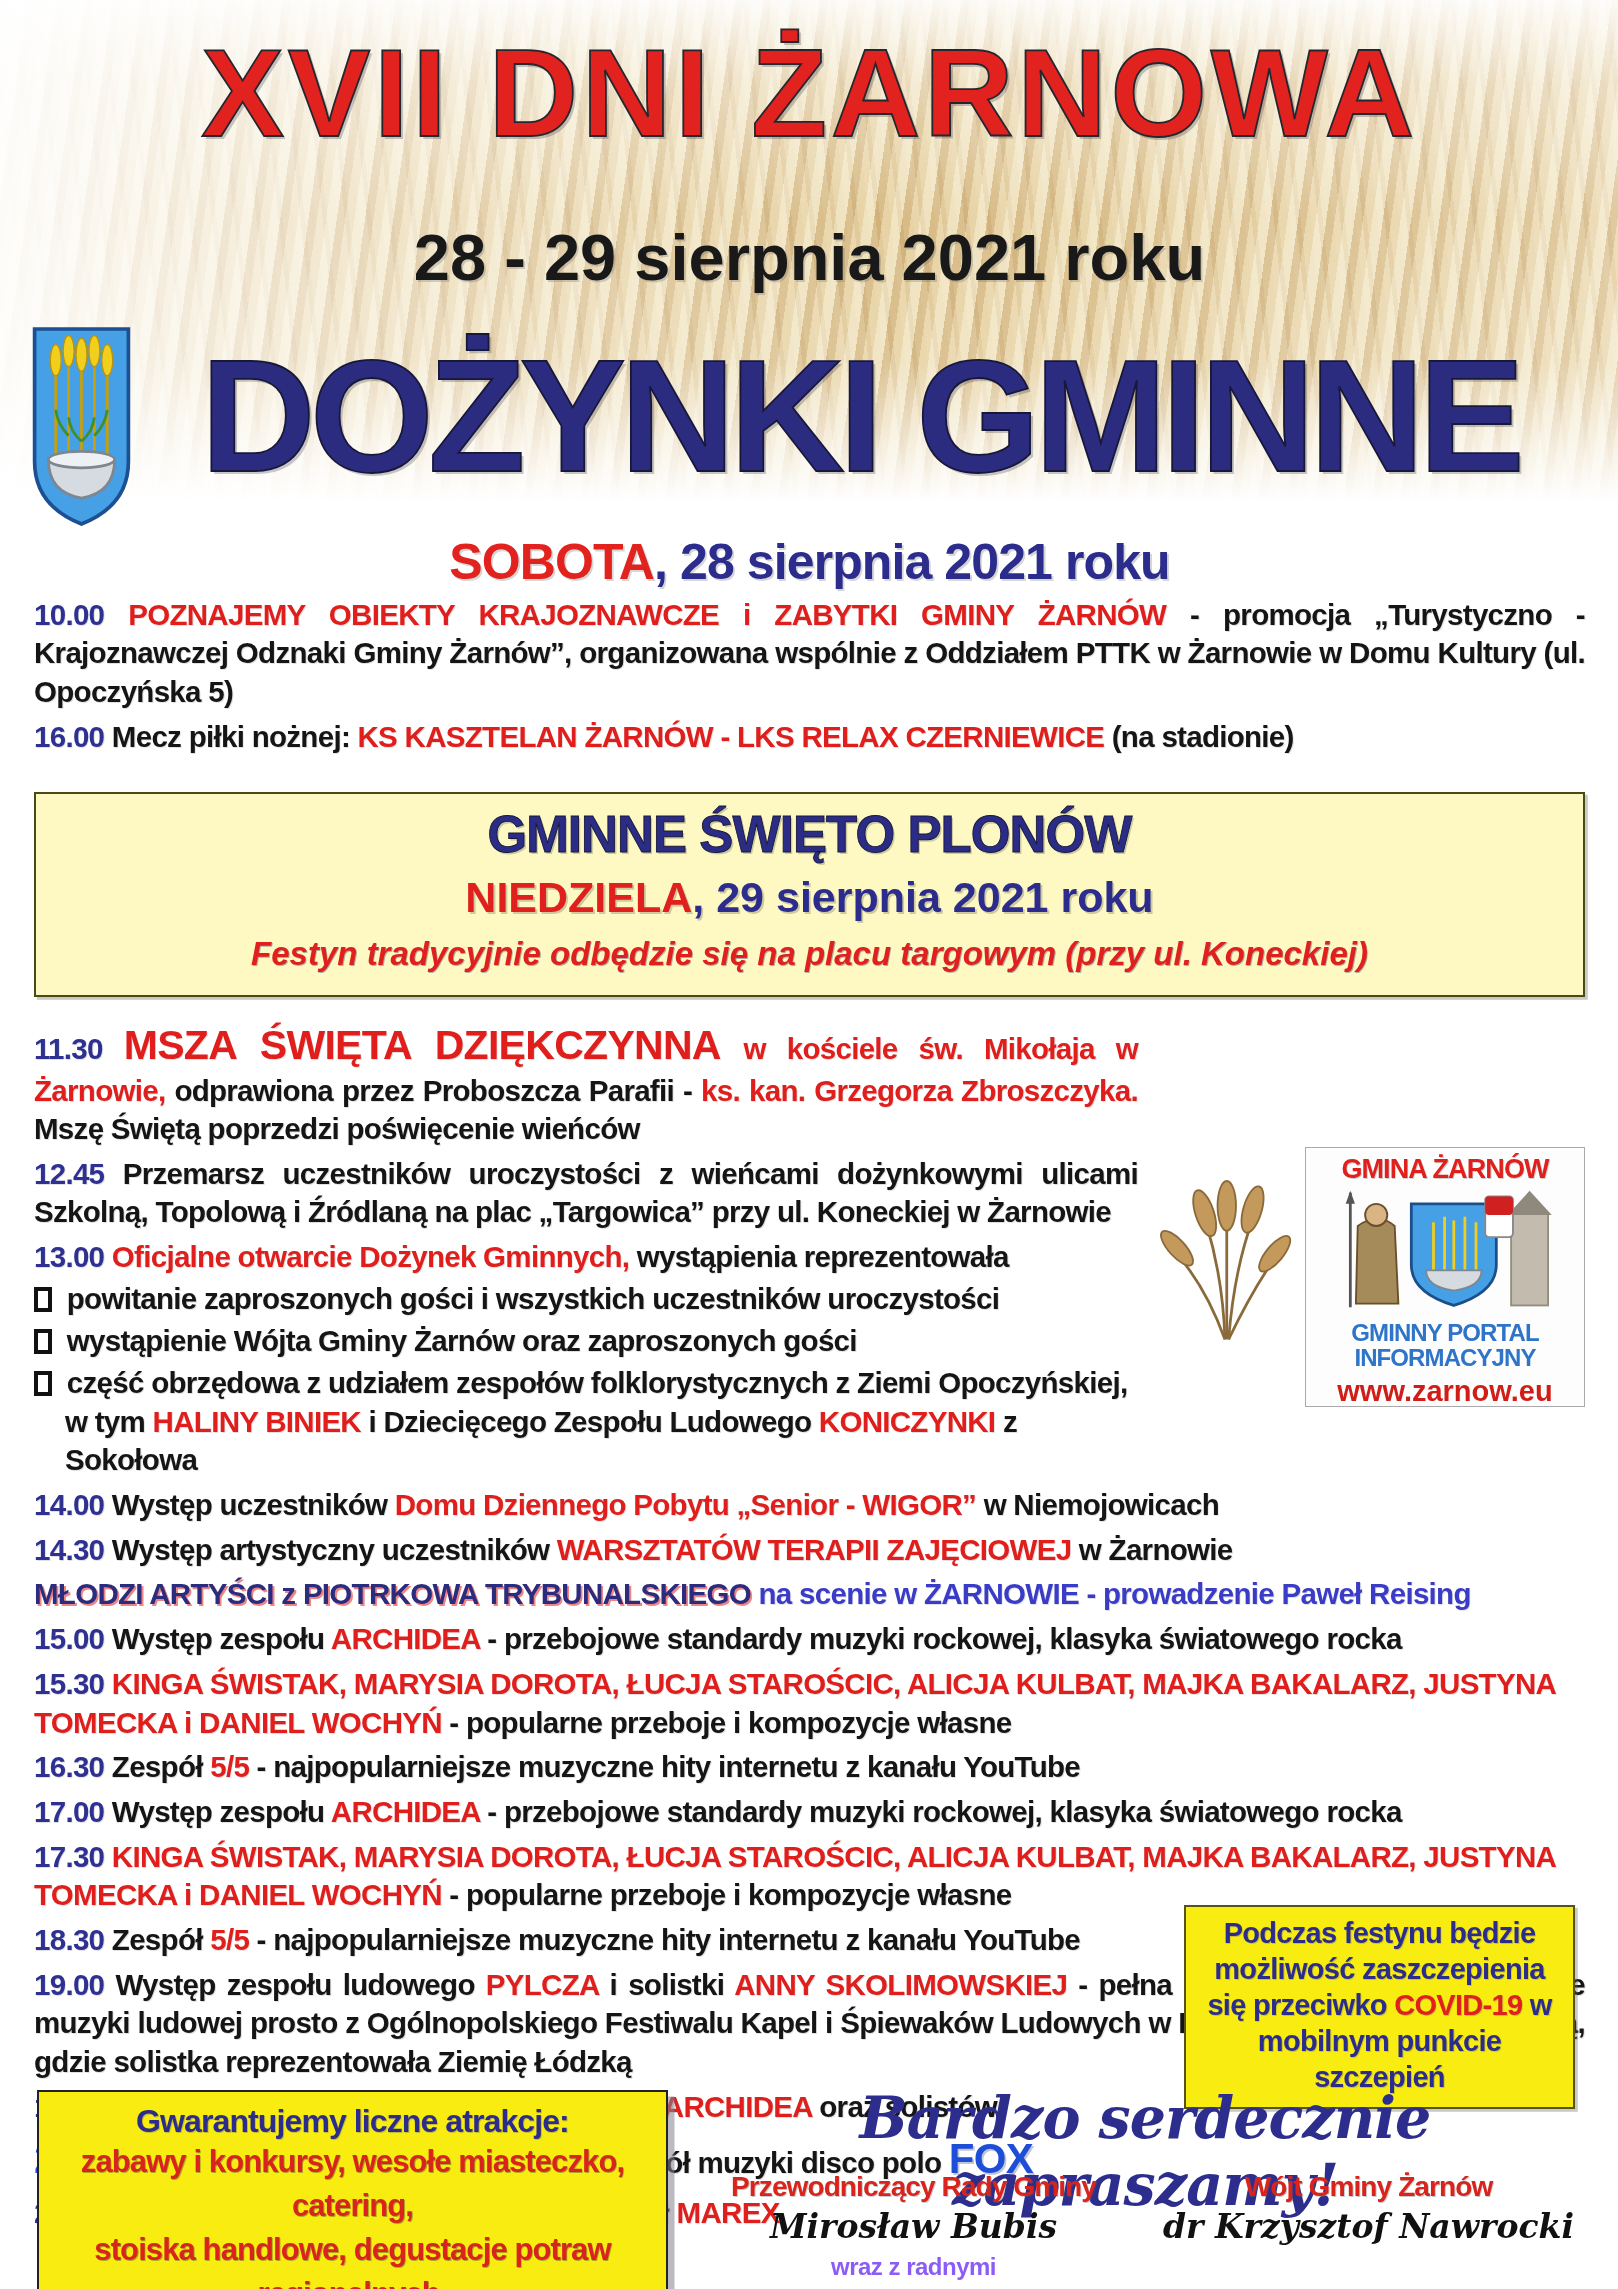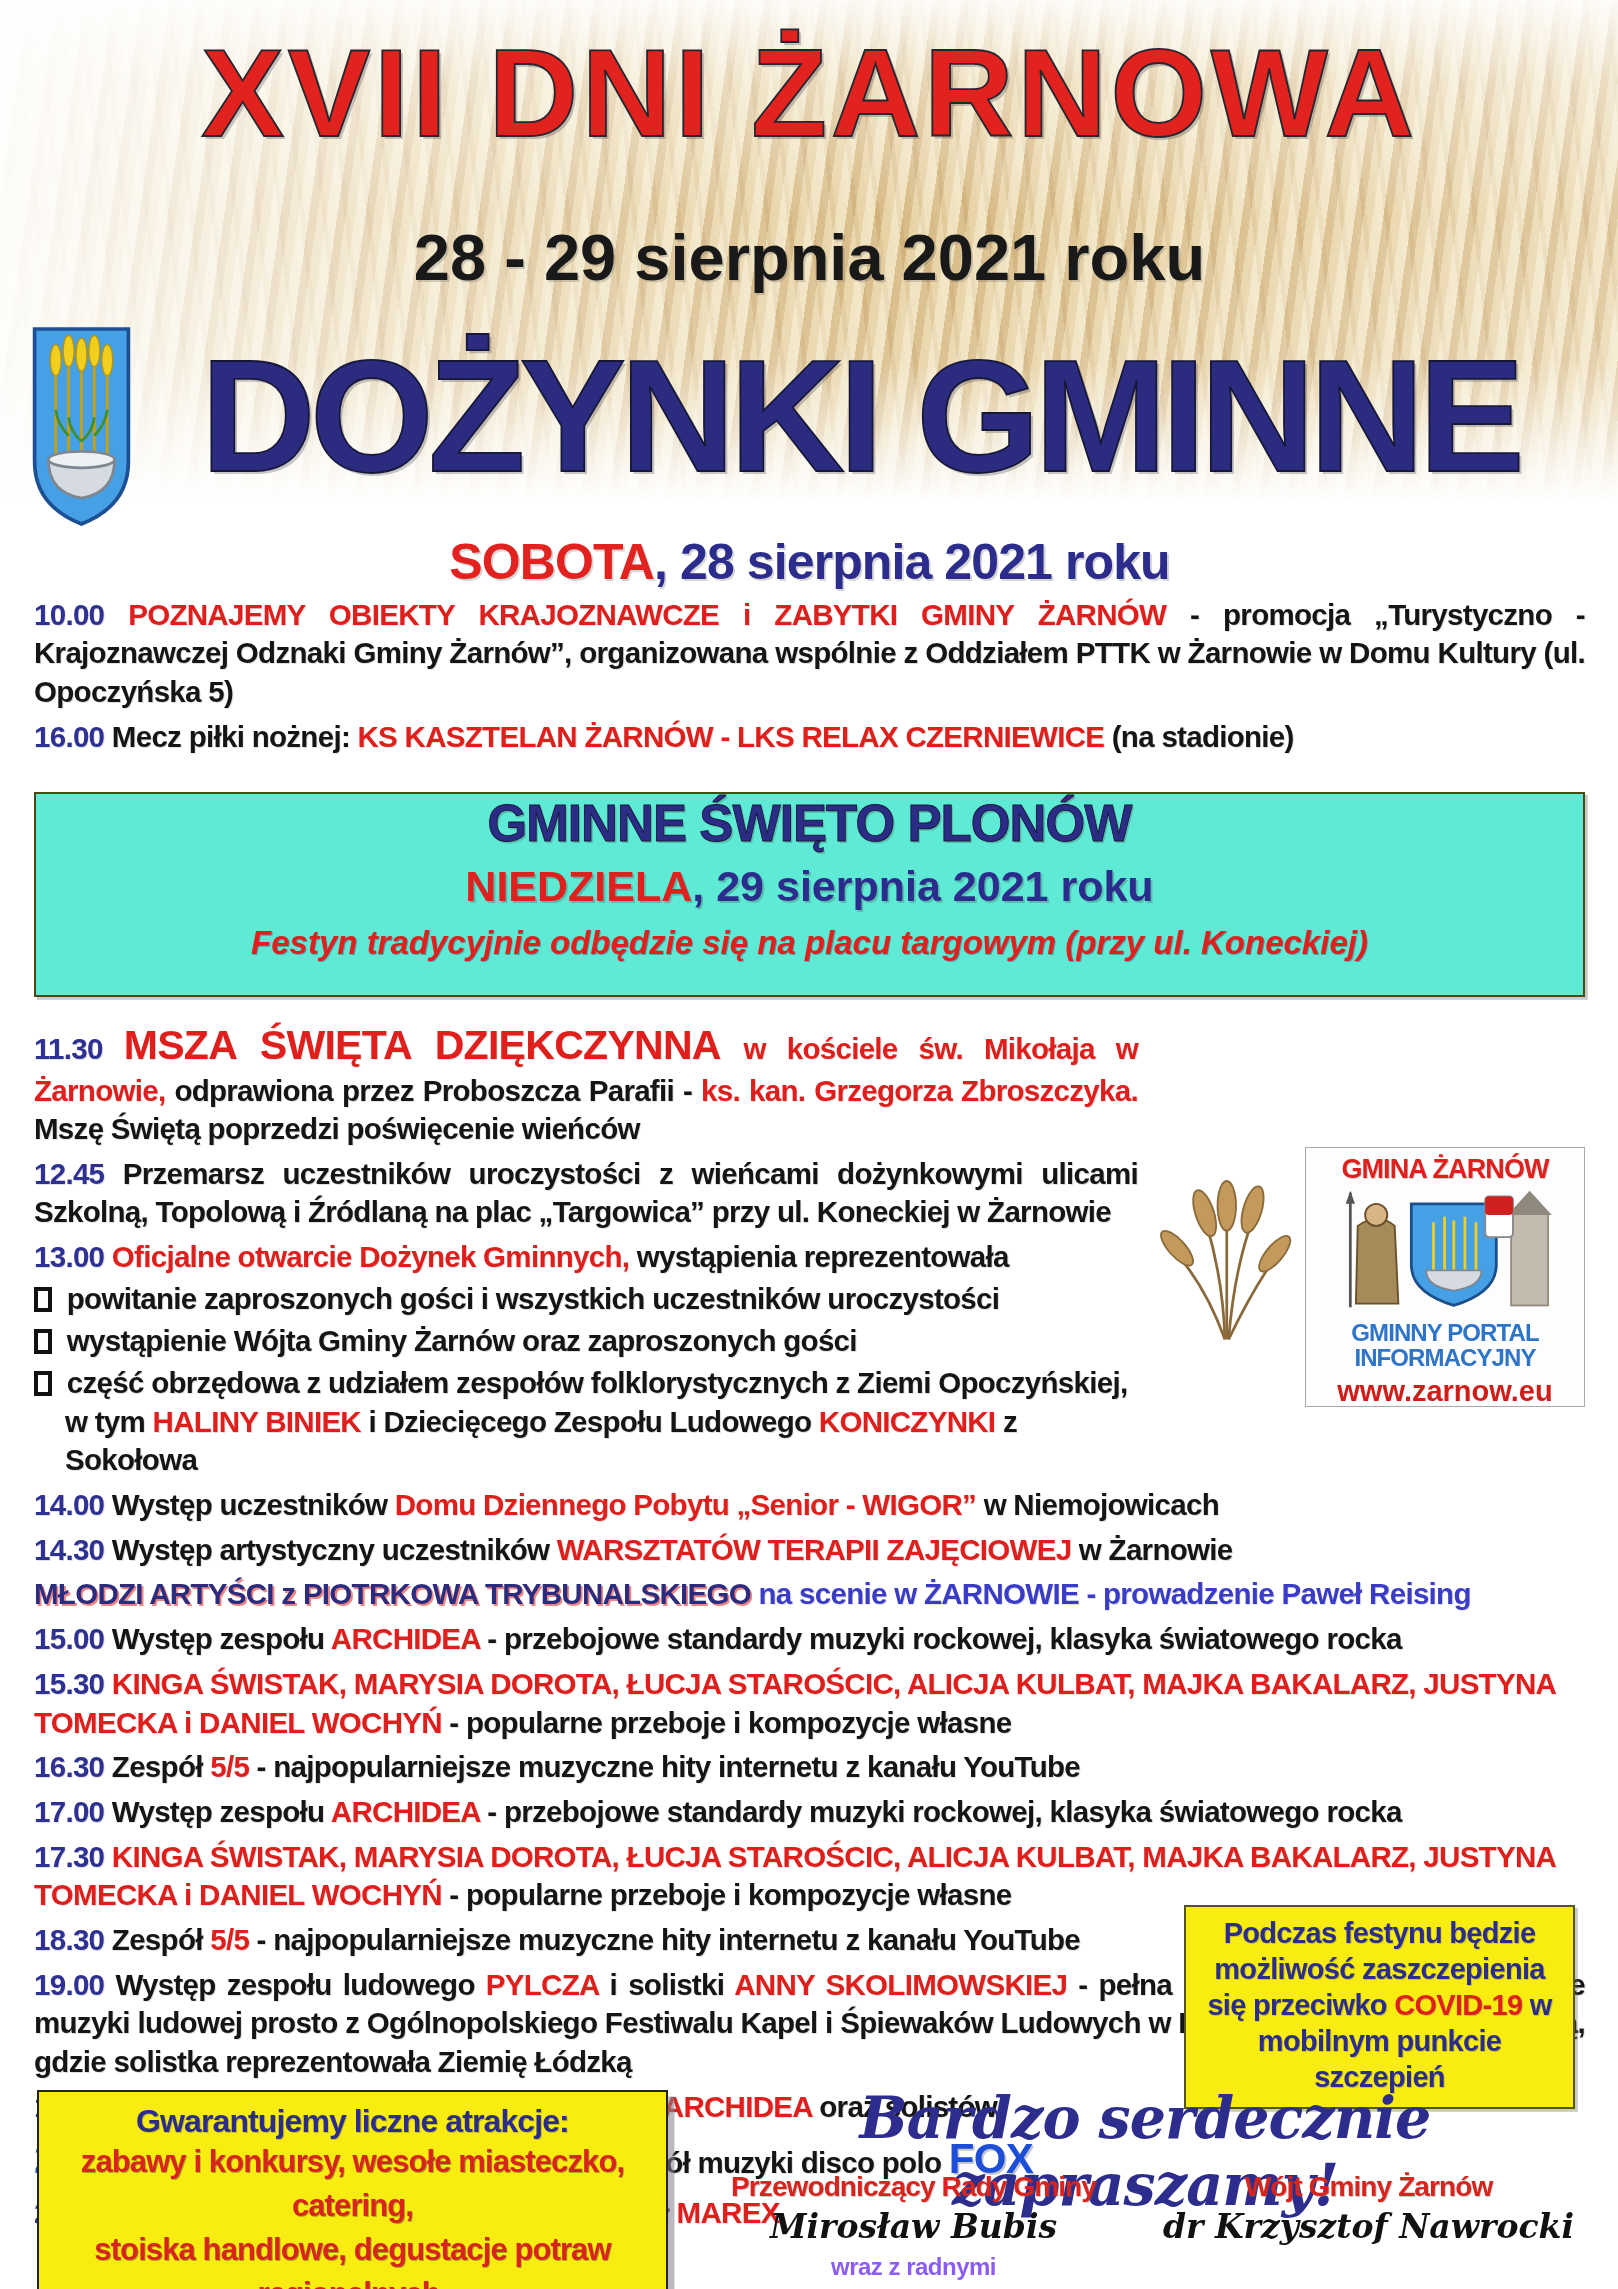--- a/index.html
+++ b/index.html
@@ -67,21 +67,21 @@
     position:absolute;right:0;top:0;width:280px;height:260px;background:#fdfdfd;
     border:0.9px solid #aaa;text-align:center;box-sizing:border-box;padding-top:3.7px;
   }
   .logo-box .region{font-size:27px;color:#e0201d;letter-spacing:-0.9px;text-shadow:0.9px 0.9px 0 rgba(120,120,120,.35);}
   .logo-scene{width:231px;height:122px;margin:1.8px auto 0 auto;}
   .logo-box .portal{font-size:24px;line-height:1.05;color:#2e74c8;letter-spacing:-0.9px;}
   .logo-box .site{font-size:29px;color:#d01d18;margin-top:2.8px;letter-spacing:0;}
   
   .sunday-banner{
     position:absolute;left:34px;top:792px;width:1551px;height:205px;box-sizing:border-box;
-    background:#5eead4;border:2.8px solid #4a4a14;text-align:center;
+    background:#fef9c3;border:2.8px solid #4a4a14;text-align:center;padding-top:11px;
     box-shadow:2.8px 2.8px 0 rgba(100,100,100,.35);
   }
   .sunday-banner .t1{font-size:51px;color:#2b2c85;letter-spacing:-0.9px;-webkit-text-stroke:0.9px #17173a;text-shadow:1.8px 1.8px 0 rgba(60,60,60,.25);}
   .sunday-banner .t2{font-size:43px;margin-top:9.2px;text-shadow:1.8px 1.8px 0 rgba(60,60,60,.25);}
   .sunday-banner .t2 .d{color:#e0201d;}
   .sunday-banner .t2 .r{color:#2b2c8c;}
   .sunday-banner .t3{font-size:33px;font-style:italic;color:#e0201d;margin-top:13px;text-shadow:0.9px 0.9px 0 rgba(60,60,120,.4);}
   
   .covid-box{
     position:absolute;left:1184px;top:1905px;width:391px;box-sizing:border-box;

